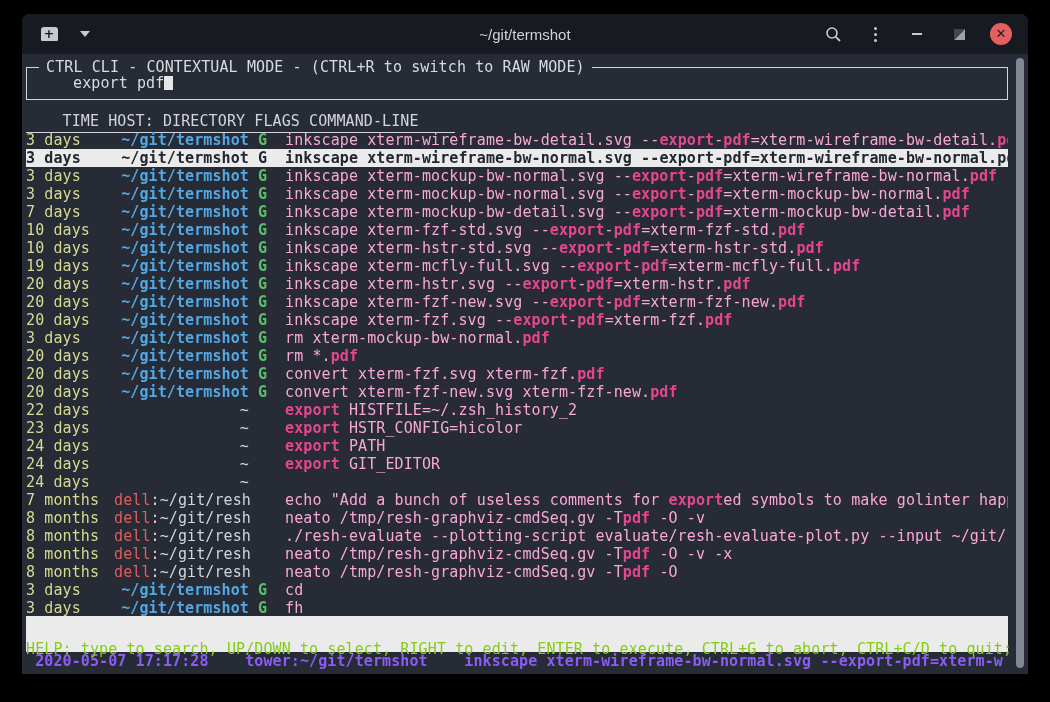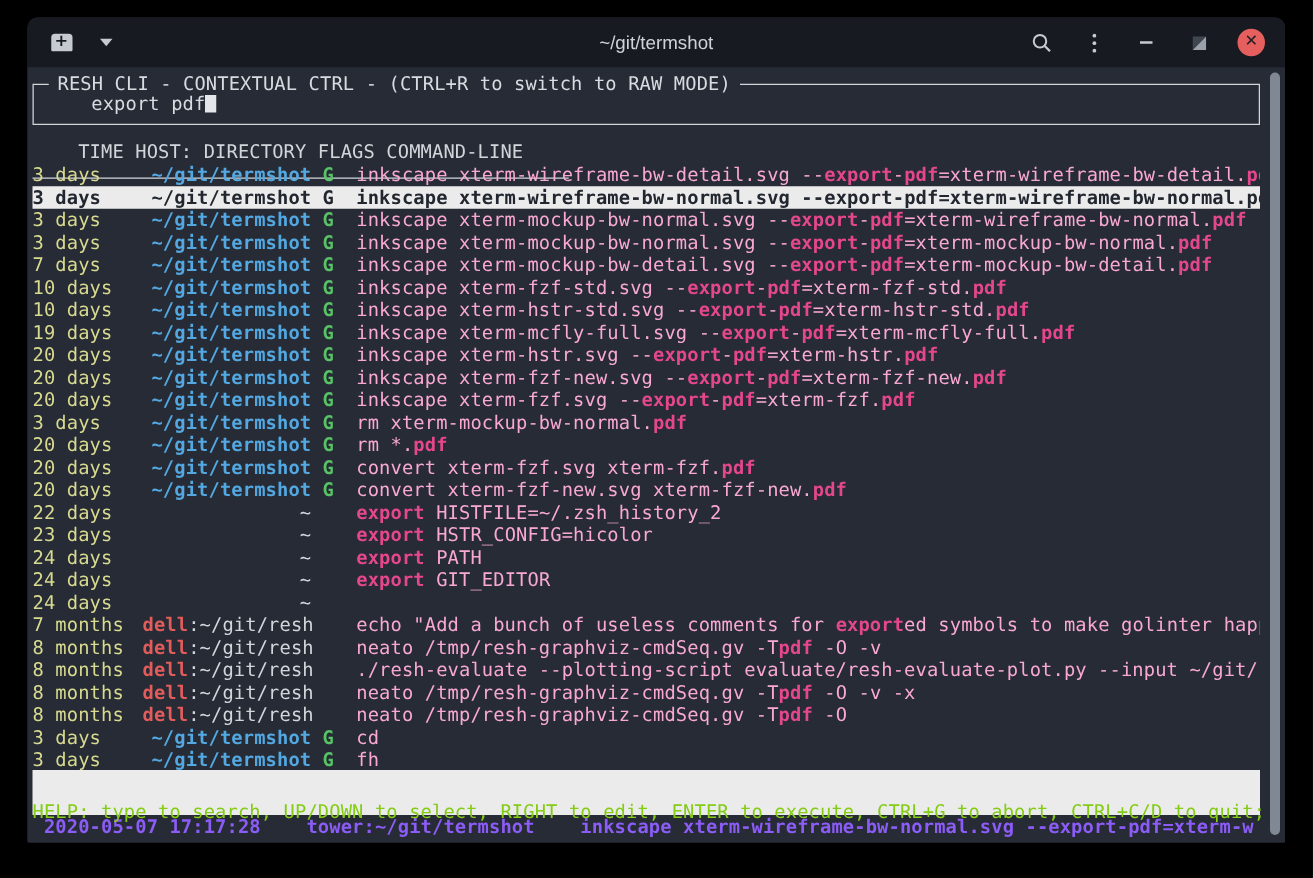--- a/index.html
+++ b/index.html
@@ -42,32 +42,32 @@
   .searchbox { position:absolute; left:4px; top:13px; width:982px; height:33px;
                border:1px solid #d2d6db; }
   .searchbox .legend { position:absolute; left:12px; top:-10px; background:#262b35;
                        padding:0 7px; color:#d8dce1; white-space:pre; }
   .query-line { padding:6px 0 0 5px; color:#d8dce1; white-space:pre;margin-left:41px; }
   .cursor { display:inline-block; width:9px; height:15px; background:#e4e7ea;
             vertical-align:-2px; }
 
   
   .thead { position:absolute; left:4px; top:58px; white-space:pre; color:#d2d6db; }
-  .thead span { display:inline-block; border-bottom:1px solid #d2d6db; padding-bottom:12px; }
+  .thead span { display:inline-block; border-bottom:1px solid #d2d6db; padding-bottom:2px; }
 
   
   .rows { position:absolute; left:4px; top:77px; width:982px; }
   .hrow { display:grid; grid-template-columns:79px 9px 135px 9px 12px 15px 1fr;
           height:18px; line-height:18px; white-space:pre; }
   .c-time { text-align:left; }
   .c-host { text-align:right; }
   .c-cmd  { overflow:hidden; }
   .s-time { color:#d8da8f; }
   .s-dir  { color:#53a8e2; font-weight:bold; }
-  .s-red  { color:#e25c5c;font-weight:bold; }
+  .s-red  { color:#e25c5c; }
   .s-fg   { color:#d2d6db; }
   .s-flag { color:#58c266; font-weight:bold; }
   .s-cmd  { color:#f9a8d4; }
   .s-hl   { color:#e5478d; font-weight:bold; }
   .hrow.sel { background:#ebebeb; }
   .hrow.sel span { color:#21262f !important; font-weight:bold; }
 
   
   .statusbar { position:absolute; left:4px; top:562px; width:982px; height:36px;
                background:#ebebeb; color:#8b5cf6; font-weight:bold; white-space:pre; }
@@ -126,21 +126,21 @@
           <span class="closebtn">
               <span class="x">✕</span>
             </span>
         </div>
       </div>
     </div>
 
     <div class="term">
 
       <div class="searchbox">
-        <span class="legend">RESH CLI - CONTEXTUAL CTRL - (CTRL+R to switch to RAW MODE)</span>
+        <span class="legend">CTRL CLI - CONTEXTUAL MODE - (CTRL+R to switch to RAW MODE)</span>
         <div class="query-line"><span>export pdf</span><span class="cursor"></span></div>
       </div>
 
       <div class="thead"><span>    TIME HOST: DIRECTORY FLAGS COMMAND-LINE    </span></div>
 
       <div class="rows">
           <div class="hrow"><div class="c-time"><span class="s-time">3 days</span></div><div class=""></div><div class="c-host"><span class="s-dir">~/git/termshot</span></div><div class=""></div><div class="c-flag"><span class="s-flag">G</span></div><div class=""></div><div class="c-cmd"><span class="s-cmd">inkscape xterm-wireframe-bw-detail.svg --</span><span class="s-hl">export</span><span class="s-cmd">-</span><span class="s-hl">pdf</span><span class="s-cmd">=xterm-wireframe-bw-detail.</span><span class="s-hl">pd</span></div></div>
           <div class="hrow sel"><div class="c-time"><span class="s-time">3 days</span></div><div class=""></div><div class="c-host"><span class="s-dir">~/git/termshot</span></div><div class=""></div><div class="c-flag"><span class="s-flag">G</span></div><div class=""></div><div class="c-cmd"><span class="s-cmd">inkscape xterm-wireframe-bw-normal.svg --</span><span class="s-hl">export</span><span class="s-cmd">-</span><span class="s-hl">pdf</span><span class="s-cmd">=xterm-wireframe-bw-normal.</span><span class="s-hl">pd</span></div></div>
           <div class="hrow"><div class="c-time"><span class="s-time">3 days</span></div><div class=""></div><div class="c-host"><span class="s-dir">~/git/termshot</span></div><div class=""></div><div class="c-flag"><span class="s-flag">G</span></div><div class=""></div><div class="c-cmd"><span class="s-cmd">inkscape xterm-mockup-bw-normal.svg --</span><span class="s-hl">export</span><span class="s-cmd">-</span><span class="s-hl">pdf</span><span class="s-cmd">=xterm-wireframe-bw-normal.</span><span class="s-hl">pdf</span></div></div>
           <div class="hrow"><div class="c-time"><span class="s-time">3 days</span></div><div class=""></div><div class="c-host"><span class="s-dir">~/git/termshot</span></div><div class=""></div><div class="c-flag"><span class="s-flag">G</span></div><div class=""></div><div class="c-cmd"><span class="s-cmd">inkscape xterm-mockup-bw-normal.svg --</span><span class="s-hl">export</span><span class="s-cmd">-</span><span class="s-hl">pdf</span><span class="s-cmd">=xterm-mockup-bw-normal.</span><span class="s-hl">pdf</span></div></div>

